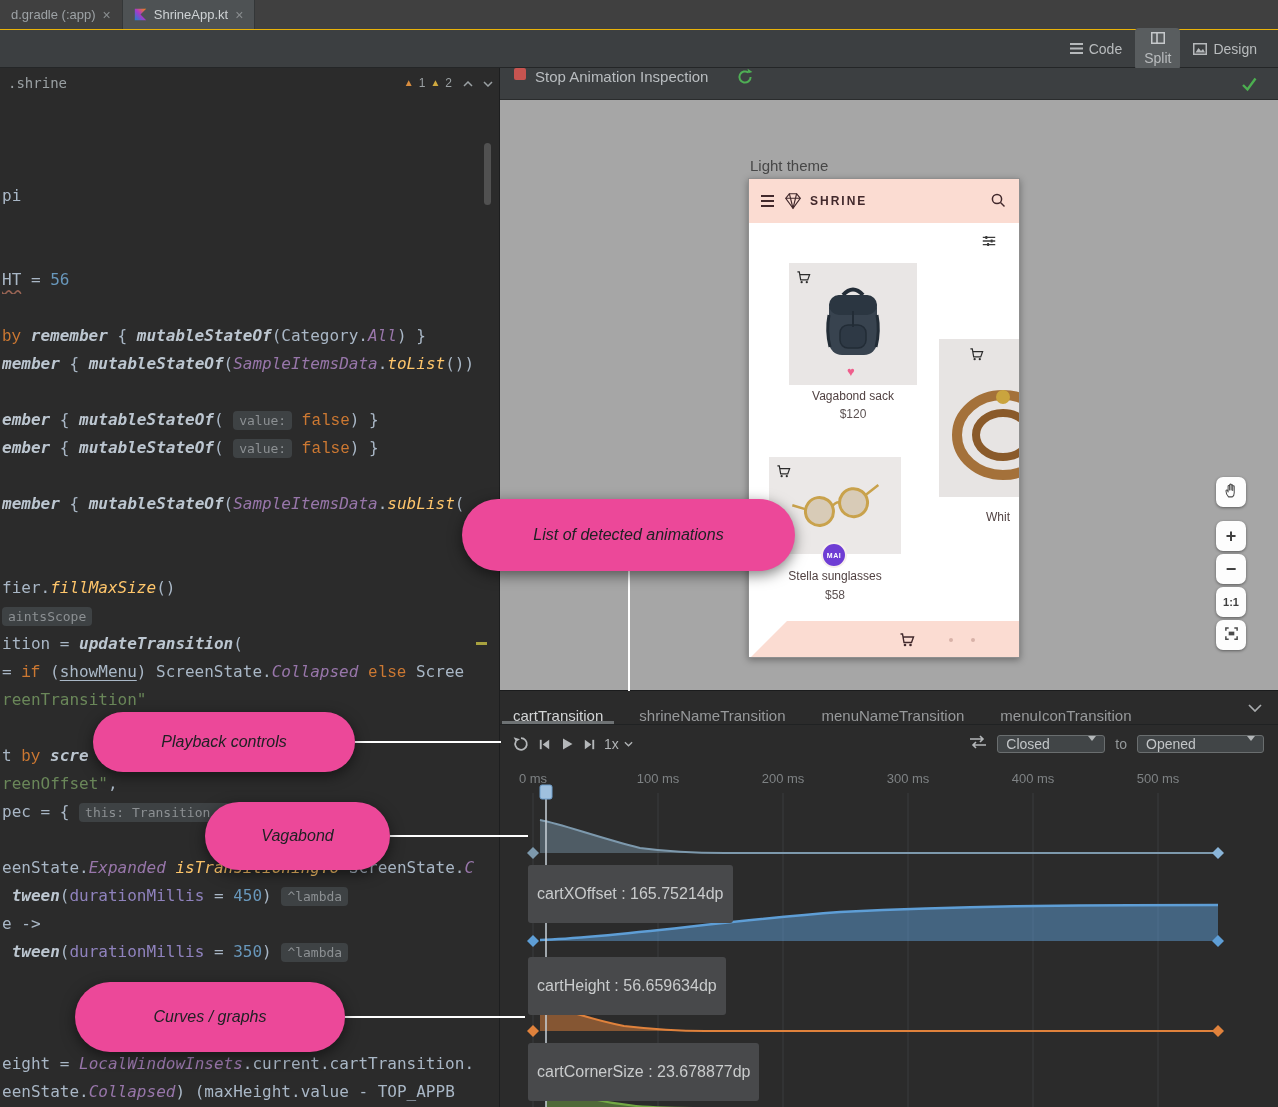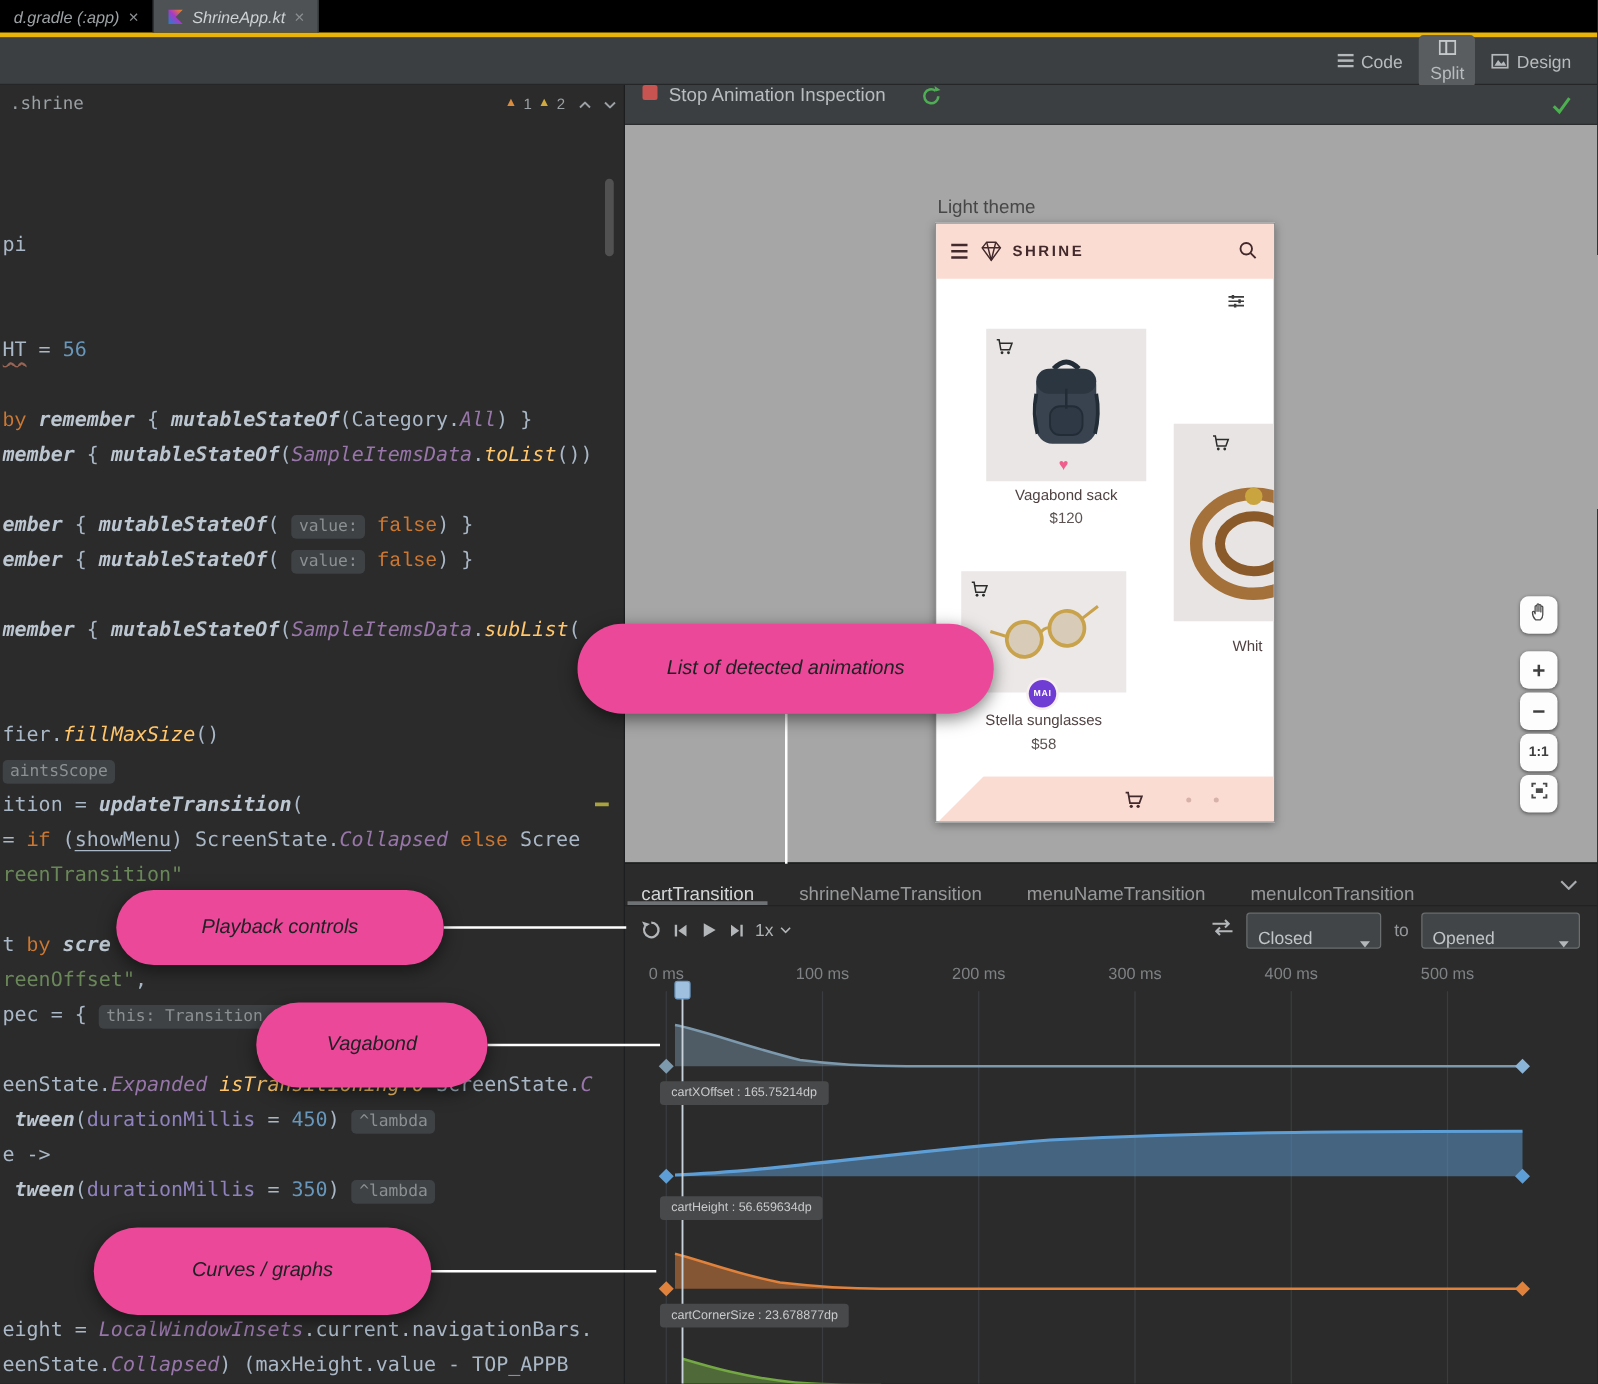--- a/index.html
+++ b/index.html
@@ -2,21 +2,21 @@
 <html><head>
 <meta charset="utf-8">
 <style>
   * { box-sizing: border-box; margin: 0; padding: 0; }
   body { margin: 0; background: #1e1e1e; }
   .app { position: relative; width: 1278px; height: 1107px; background: #2b2b2b;
          font-family: "Liberation Sans", sans-serif; overflow: hidden; }
 
   
   .tabbar { position: absolute; left: 0; top: 0; width: 100%; height: 30px;
-            background: #000000; border-bottom: 4px solid #eab308; display: flex; font-style: italic; }
+            background: #404040; border-bottom: 1px solid #eab308; display: flex; }
   .tab { display: flex; align-items: center; gap: 7px; padding: 0 11px; font-size: 13px;
          color: #9da2a5; border-right: 1px solid #343738; cursor: default; }
   .tab.active { background: #4e5254; color: #ced2d4; }
   .tab-close { color: #8a8e90; font-size: 14px; line-height: 1; }
   .kicon svg { display: block; }
 
   
   .viewbar { position: absolute; left: 0; top: 30px; width: 100%; height: 38px;
              background: #3c3f41; border-bottom: 1px solid #242627; display: flex;
              justify-content: flex-end; align-items: center; padding-right: 12px; gap: 4px; }
@@ -123,36 +123,36 @@
   .anim-tab.selected::after { content: ""; position: absolute; left: 0; right: 0; bottom: 0;
                               height: 3px; background: #6e7274; }
   .tabs-chevron { margin-left: auto; margin-right: 16px; align-self: center; display: flex; }
 
   .anim-controls { position: relative; height: 38px; display: flex; align-items: center;
                    padding: 0 14px 0 12px; }
   .pb { display: flex; align-items: center; gap: 7px; }
   .pb > * { display: flex; }
   .speed { display: flex; align-items: center; gap: 5px; color: #b0b3b5; font-size: 14px; }
   .stategrp { margin-left: auto; display: flex; align-items: center; gap: 10px; }
-  .combo { height: 29px; min-width: 108px; background: #414547; border: 1px solid #6a6e6f;
-           border-radius: 3px; display: flex; align-items: flex-end; justify-content: space-between;
+  .combo { height: 18px; min-width: 108px; background: #414547; border: 1px solid #6a6e6f;
+           border-radius: 3px; display: flex; align-items: flex-start; justify-content: space-between;
            padding: 0 8px; color: #c2c5c7; font-size: 14px; }
   .combo.wide { min-width: 127px; }
   .combo .arr { width: 0; height: 0; border-left: 4px solid transparent; border-right: 4px solid transparent;
                 border-top: 5px solid #b4b7b9; margin-left: 8px; }
   .to-label { color: #94989a; font-size: 14px; }
 
   .timeline { position: absolute; left: 0; top: 72px; width: 778px; height: 345px; }
   .curves-svg { position: absolute; left: 0; top: 0; }
   .ruler-label { position: absolute; top: 8px; transform: translateX(-50%); font-size: 13px;
                  color: #7e8284; white-space: nowrap; }
   .rl0 { left: 33px; } .rl1 { left: 158px; } .rl2 { left: 283px; }
   .rl3 { left: 408px; } .rl4 { left: 533px; } .rl5 { left: 658px; }
   .curve-label { position: absolute; left: 28px; background: #48494b; color: #c9cbcc;
-                 font-size: 10px; padding: 4px 9px; border-radius: 3px; z-index: 5; }
+                 font-size: 16px; padding: 20px 9px; border-radius: 3px; z-index: 5; }
   .cl1 { top: 102px; } .cl2 { top: 194px; } .cl3 { top: 280px; }
 
   
   .callout { position: absolute; background: #ec4899; border-radius: 40px;
              box-shadow: 0 4px 14px rgba(0,0,0,.5); display: flex; align-items: center;
              justify-content: center; font-size: 16px; color: #202124; z-index: 60; font-style: italic; }
   .co1 { left: 462px; top: 499px; width: 333px; height: 72px; }
   .co2 { left: 93px;  top: 712px; width: 262px; height: 60px; }
   .co3 { left: 205px; top: 802px; width: 185px; height: 68px; }
   .co4 { left: 75px;  top: 982px; width: 270px; height: 70px; }
@@ -269,21 +269,21 @@
         <div class="code-line"><span class="tok-s">reenOffset"</span><span class="tok-p">,</span></div>
         <div class="code-line"><span class="tok-p">pec = { </span><span class="tok-h">this: Transition.S</span></div>
         <div class="code-line"></div>
         <div class="code-line"><span class="tok-p">eenState.</span><span class="tok-e">Expanded </span><span class="tok-f">isTransitioningTo </span><span class="tok-p">ScreenState.</span><span class="tok-e">C</span></div>
         <div class="code-line"><span class="tok-m"> tween</span><span class="tok-p">(</span><span class="tok-a">durationMillis</span><span class="tok-p"> = </span><span class="tok-n">450</span><span class="tok-p">) </span><span class="tok-h">^lambda</span></div>
         <div class="code-line"><span class="tok-p">e -&gt;</span></div>
         <div class="code-line"><span class="tok-m"> tween</span><span class="tok-p">(</span><span class="tok-a">durationMillis</span><span class="tok-p"> = </span><span class="tok-n">350</span><span class="tok-p">) </span><span class="tok-h">^lambda</span></div>
         <div class="code-line"></div>
         <div class="code-line"></div>
         <div class="code-line"></div>
-        <div class="code-line"><span class="tok-p">eight = </span><span class="tok-e">LocalWindowInsets</span><span class="tok-p">.current.navigationBars.</span></div>
+        <div class="code-line"><span class="tok-p">eight = </span><span class="tok-e">LocalWindowInsets</span><span class="tok-p">.current.cartTransition.</span></div>
         <div class="code-line"><span class="tok-p">eenState.</span><span class="tok-e">Collapsed</span><span class="tok-p">) (maxHeight.value - TOP_APPB</span></div>
       </div>
     <div class="scroll-thumb"></div>
     <div class="stripe-mark"></div>
   </div>
 
   <div class="preview">
 
     <div class="preview-header">
       <span class="stop-square"></span>

